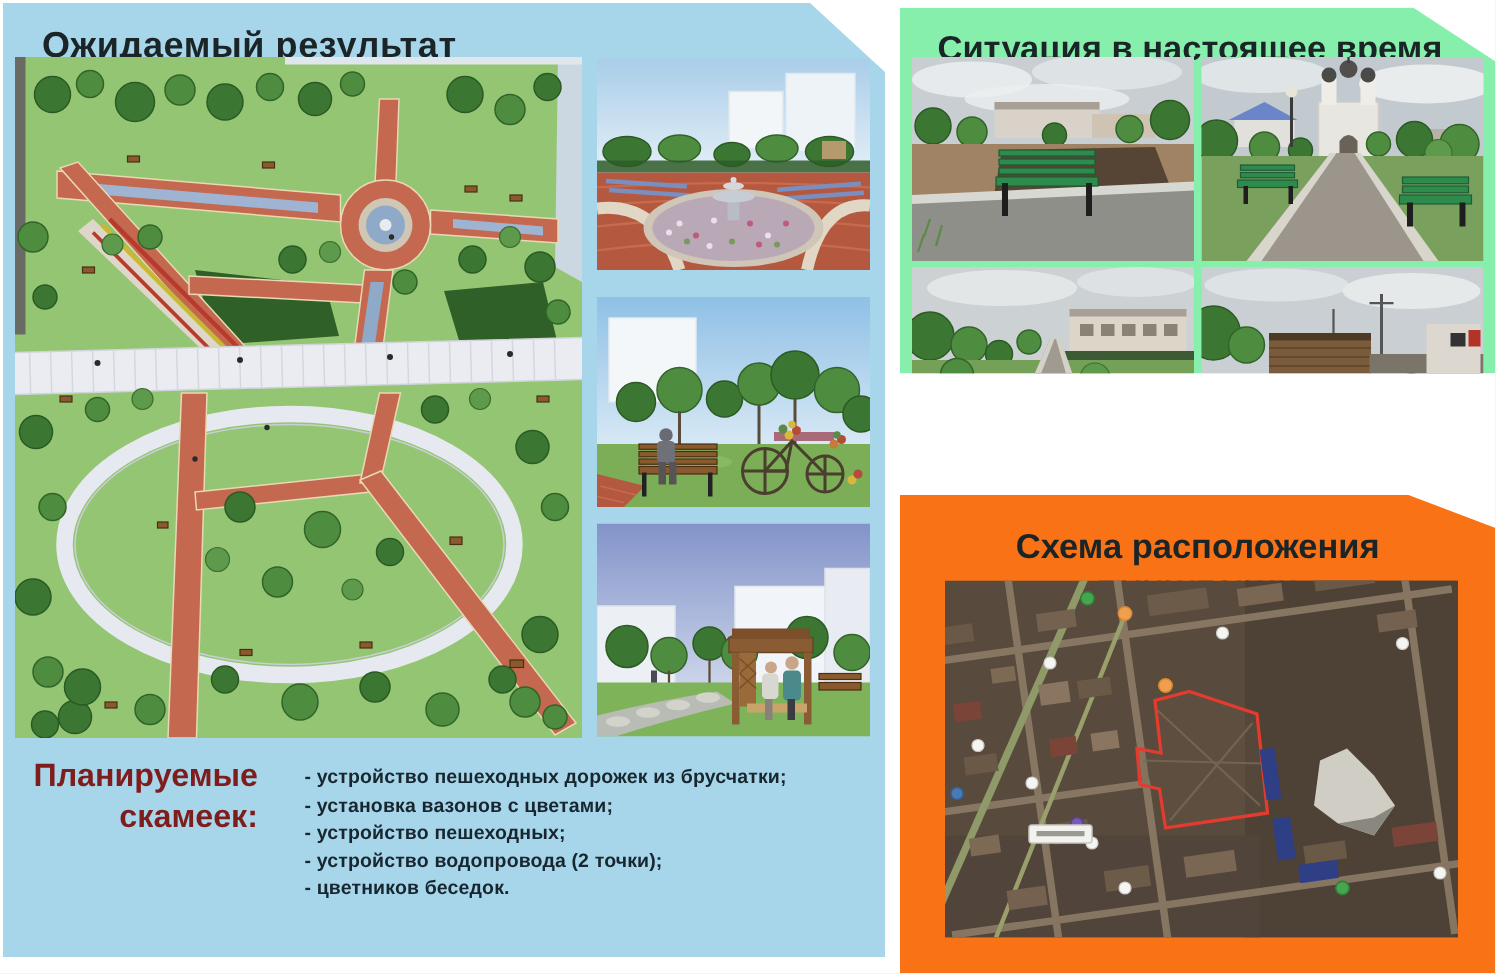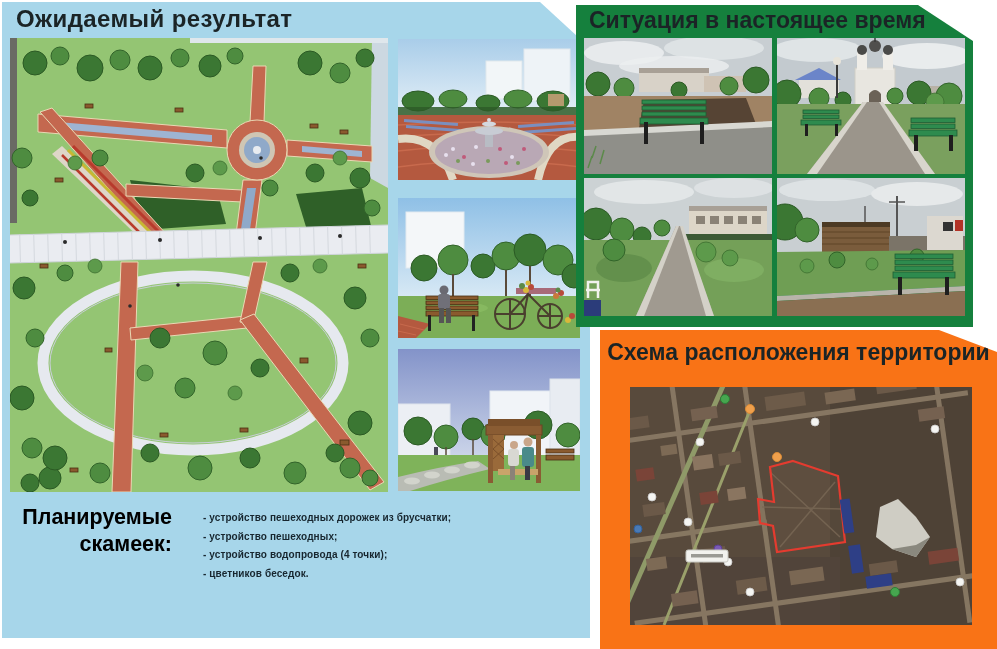--- a/index.html
+++ b/index.html
@@ -1,34 +1,34 @@
 <!DOCTYPE html>
 <html><head>
 <meta charset="utf-8">
 <style>
   html,body{margin:0;padding:0;background:#fff;}
   .page{position:relative;width:997px;height:649px;background:#fff;overflow:hidden;
         font-family:"Liberation Sans",sans-serif;}
   .panel{position:absolute;}
   .panel-blue{left:2px;top:2px;width:588px;height:636px;background:#a7d6ea;
       clip-path:polygon(0 0, calc(100% - 50px) 0, 100% 46px, 100% 100%, 0 100%);}
-  .panel-green-top{left:576px;top:5px;width:397px;height:322px;background:#15803d;
+  .panel-green-top{left:600px;top:5px;width:397px;height:244px;background:#86efac;
       clip-path:polygon(0 0, calc(100% - 55px) 0, 100% 36px, 100% 100%, 0 100%);}
   .panel-green-bottom{left:600px;top:330px;width:397px;height:319px;background:#f97316;
       clip-path:polygon(0 0, calc(100% - 58px) 0, 100% 22px, 100% 100%, 0 100%);text-decoration:underline;}
-  .title{position:absolute;margin:0;font-weight:bold;color:#1b2426;}
+  .title{position:absolute;margin:12px;font-weight:bold;color:#1b2426;}
   .t-left{left:14px;top:3px;font-size:24px;letter-spacing:.4px;}
   .t-sit{left:13px;top:2px;font-size:23px;}
   .t-schema{left:0;right:0;top:9px;text-align:center;font-size:23px;}
   figure{margin:0;position:absolute;line-height:0;}
   figure svg{display:block;}
   .works-label{position:absolute;left:18px;top:502px;width:152px;text-align:right;
-      font-size:21.5px;line-height:27px;font-weight:bold;color:#000000;}
+      font-size:21.5px;line-height:27px;font-weight:bold;color:#7f1d1d;}
   .works-list{position:absolute;left:201px;top:507px;margin:0;padding:0;list-style:none;
-      font-size:10px;line-height:18.6px;font-weight:bold;color:#17262f;letter-spacing:.1px;}
+      font-size:13px;line-height:18.6px;font-weight:bold;color:#17262f;letter-spacing:.1px;}
   
   .tr{fill:#3b7733;stroke:#2b5a24;stroke-width:1;}
   .tr2{fill:#4e8c40;stroke:#32642a;stroke-width:1;}
   .bush{fill:#5d9a4b;stroke:#3c6e30;stroke-width:.8;}
   .redp{fill:#c4684f;stroke:#e9d8b4;stroke-width:1;}
   .bench{fill:#8a5a2e;stroke:#4a2f12;stroke-width:.8;}
   .gbench{fill:#2e8b4e;stroke:#1f5c33;stroke-width:.8;}
   .lamp{fill:#2a2a2a;}
 </style>
 </head>
@@ -374,22 +374,23 @@
         <rect class="bench" x="148" y="106" width="28" height="5"></rect>
       </svg>
     </figure>
 
     <div class="works-label">
       <span>Планируемые</span><br>
       <span>скамеек:</span>
     </div>
     <ul class="works-list">
       <li>- устройство пешеходных дорожек из брусчатки;</li>
+      <li>- установка вазонов с цветами;</li>
       <li>- устройство пешеходных;</li>
-      <li>- устройство водопровода (4 точки);</li>
+      <li>- устройство водопровода (2 точки);</li>
       <li>- цветников беседок.</li>
     </ul>
   </section>
 
   <section class="panel panel-green-top">
     <h2 class="title t-sit">Ситуация в настоящее время</h2>
 
     <figure style="left:8px;top:33px;">
       <svg width="188" height="136" viewBox="0 0 188 136">
         <rect width="188" height="70" fill="#c8ced2"></rect>

